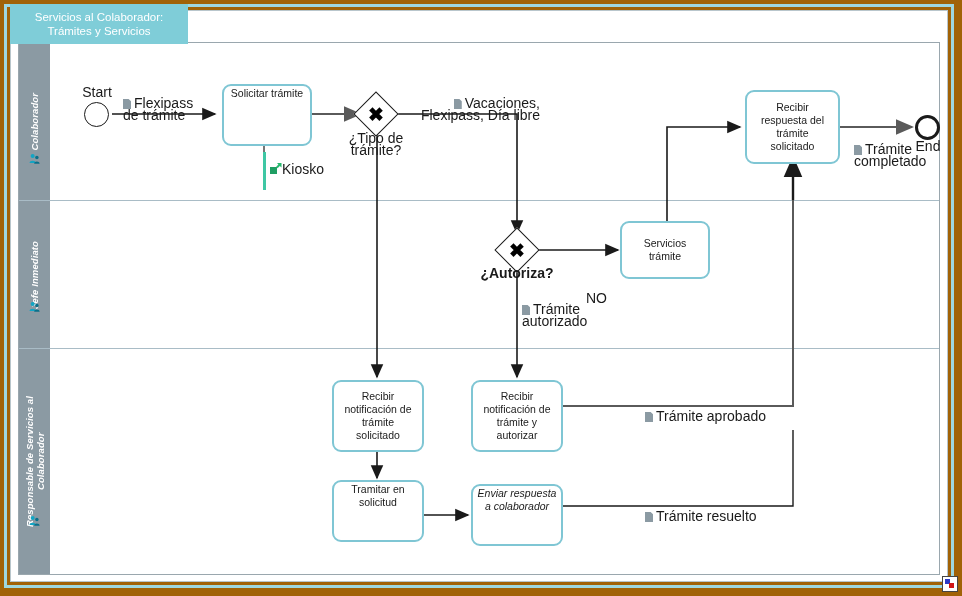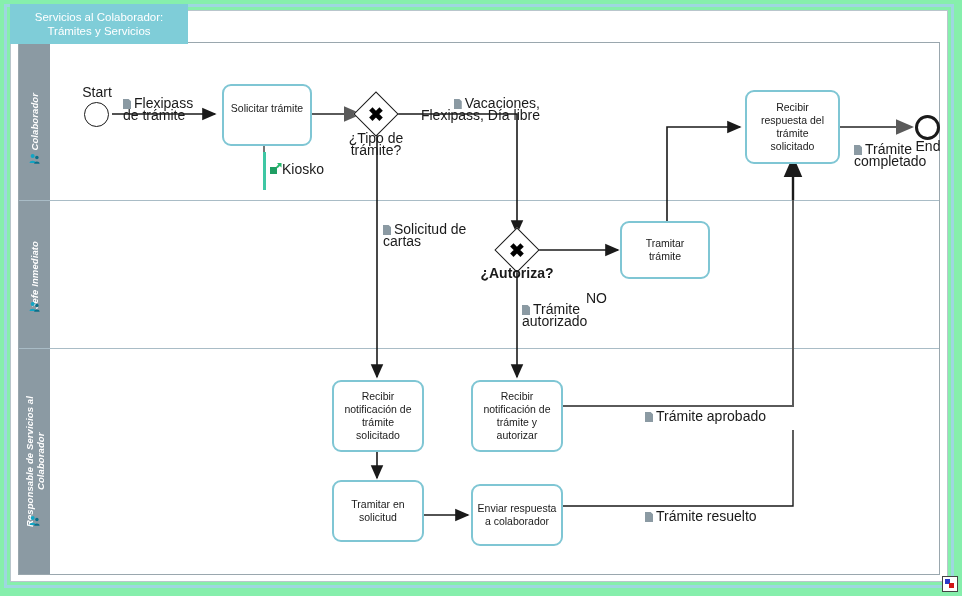--- a/index.html
+++ b/index.html
@@ -7,21 +7,21 @@
     padding: 0;
     background: #ffffff;
   }
   body {
     font-family: "Liberation Sans", sans-serif;
   }
   #canvas {
     position: relative;
     width: 962px;
     height: 596px;
-    background: #86efac;
+    background: #a16207;
     overflow: hidden;
   }
   
   .outer-frame {
     position: absolute;
     left: 4px; top: 4px;
     width: 950px; height: 584px;
     border: 3px solid #9ed7e0;
     box-sizing: border-box;
   }
@@ -108,21 +108,21 @@
     align-items: center;
     justify-content: center;
     text-align: center;
     font-size: 10.5px;
     line-height: 13px;
     color: #1a1a1a;
     white-space: pre-line;
     padding: 2px 4px;
     z-index: 20;
   }
-  .task.top-align { align-items: flex-start; padding-top: 16px; }
+  .task.top-align { align-items: flex-start; padding-top: 1px; }
   .event {
     position: absolute;
     border-radius: 50%;
     background: #ffffff;
     box-sizing: border-box;
     z-index: 20;
   }
   .event.start { border: 1.5px solid #1a1a1a; }
   .event.end   { border: 3px solid #1a1a1a; }
   .gateway {
@@ -298,53 +298,49 @@
   <div class="gw-x" style="left:501px; top:234px;">✖</div>
   <div class="lbl center" style="left:477px; top:267px; width:80px;font-weight:bold;">¿Autoriza?</div>
 
   <div class="task top-align" style="left:222px; top:84px; width:90px; height:62px;">Solicitar trámite</div>
 
   <div class="task" style="left:745px; top:90px; width:95px; height:74px;">Recibir
 respuesta del
 trámite
 solicitado</div>
 
-  <div class="task" style="left:620px; top:221px; width:90px; height:58px;">Tramitar
+  <div class="task" style="left:620px; top:221px; width:90px; height:58px;">Servicios
 trámite</div>
 
   <div class="task" style="left:332px; top:380px; width:92px; height:72px;">Recibir
 notificación de
 trámite
 solicitado</div>
 
   <div class="task" style="left:471px; top:380px; width:92px; height:72px;">Recibir
 notificación de
 trámite y
 autorizar</div>
 
   <div class="task top-align" style="left:332px; top:480px; width:92px; height:62px;">Tramitar en
 solicitud</div>
 
-  <div class="task top-align" style="left:471px; top:484px; width:92px; height:62px;">Enviar respuesta
+  <div class="task top-align" style="left:471px; top:484px; width:92px; height:62px;font-style:italic;">Enviar respuesta
 a colaborador</div>
 
   <div class="lbl" style="left:123px; top:85px; width:100px;">
     <span class="doc-icon"></span><span style="white-space:pre-line;">Flexipass
 de trámite</span>
   </div>
 
   <div class="lbl right" style="left:420px; top:85px; width:120px;">
     <span class="doc-icon"></span><span style="white-space:pre-line;">Vacaciones,
 Flexipass, Día libre</span>
   </div>
 
-  <div class="lbl" style="left:383px; top:211px; width:105px;">
-    <span class="doc-icon"></span><span style="white-space:pre-line;">Solicitud de
-cartas</span>
-  </div>
 
   <div class="lbl" style="left:522px; top:291px; width:95px;">
     <span class="doc-icon"></span><span style="white-space:pre-line;">Trámite
 autorizado</span>
   </div>
 
   <div class="lbl" style="left:586px; top:252px; width:30px;margin-top:40px;">NO</div>
 
   <div class="lbl" style="left:645px; top:498px; width:130px;">
     <span class="doc-icon"></span><span>Trámite resuelto</span>

